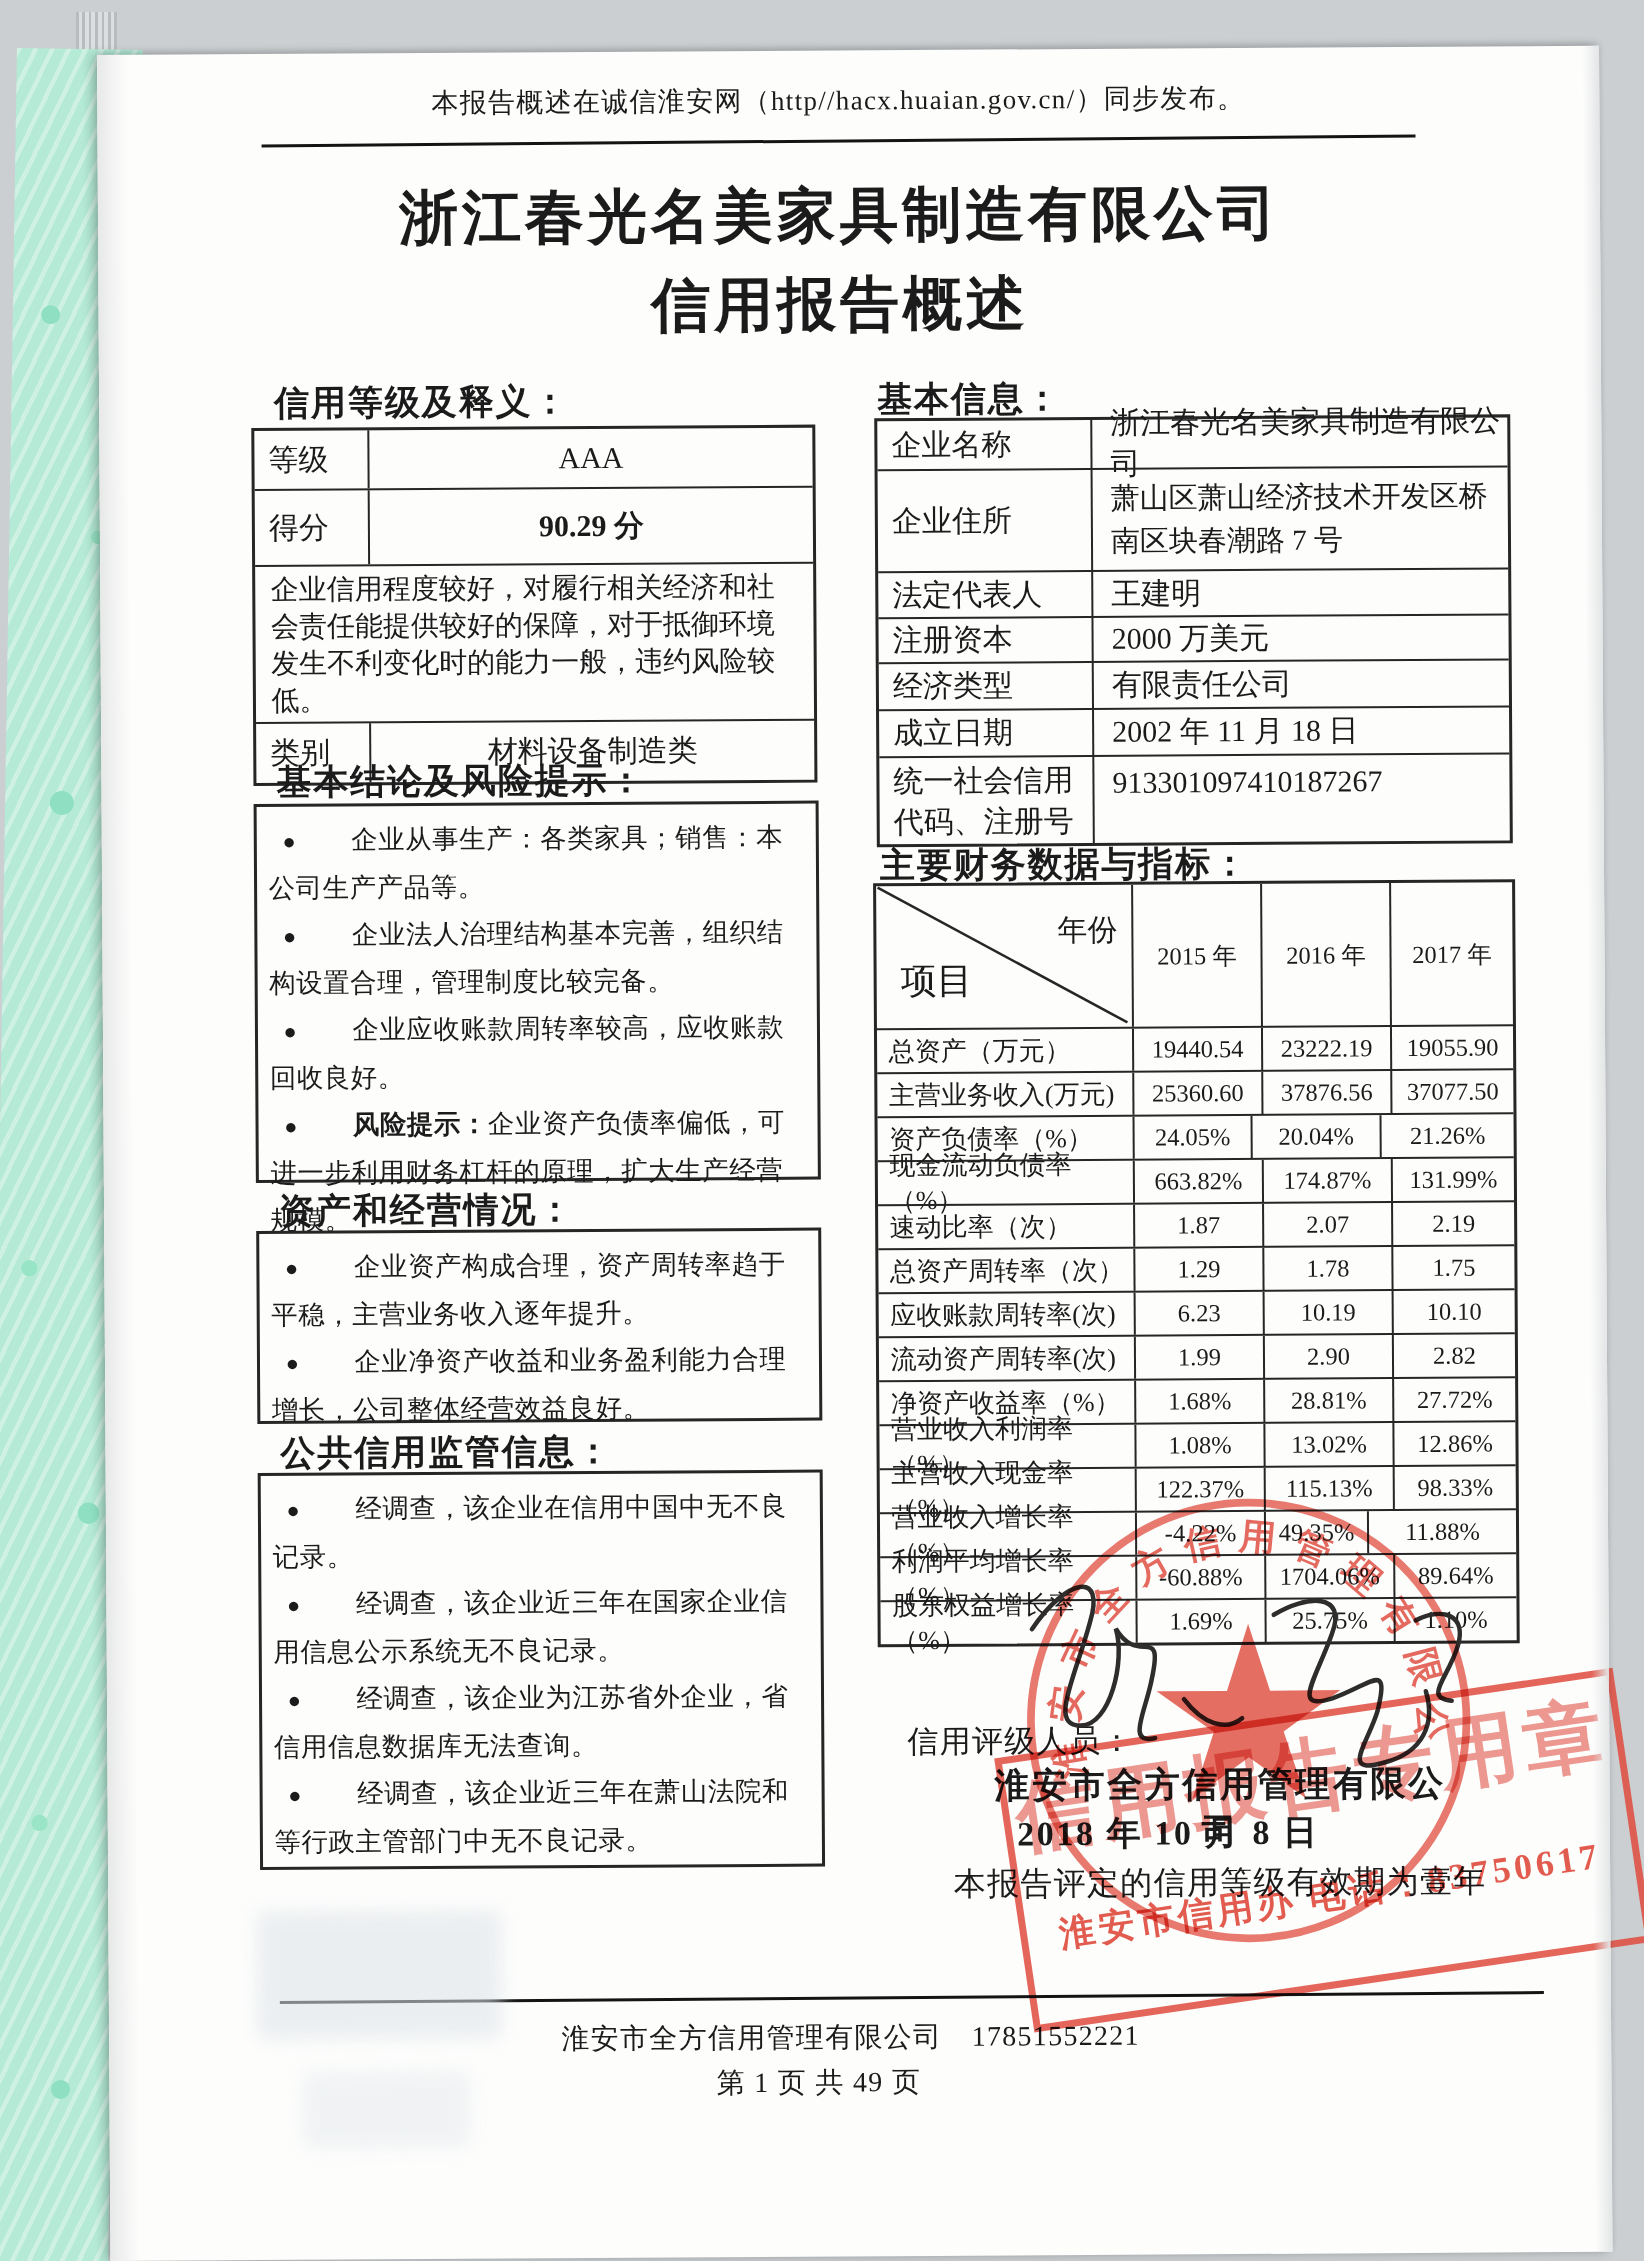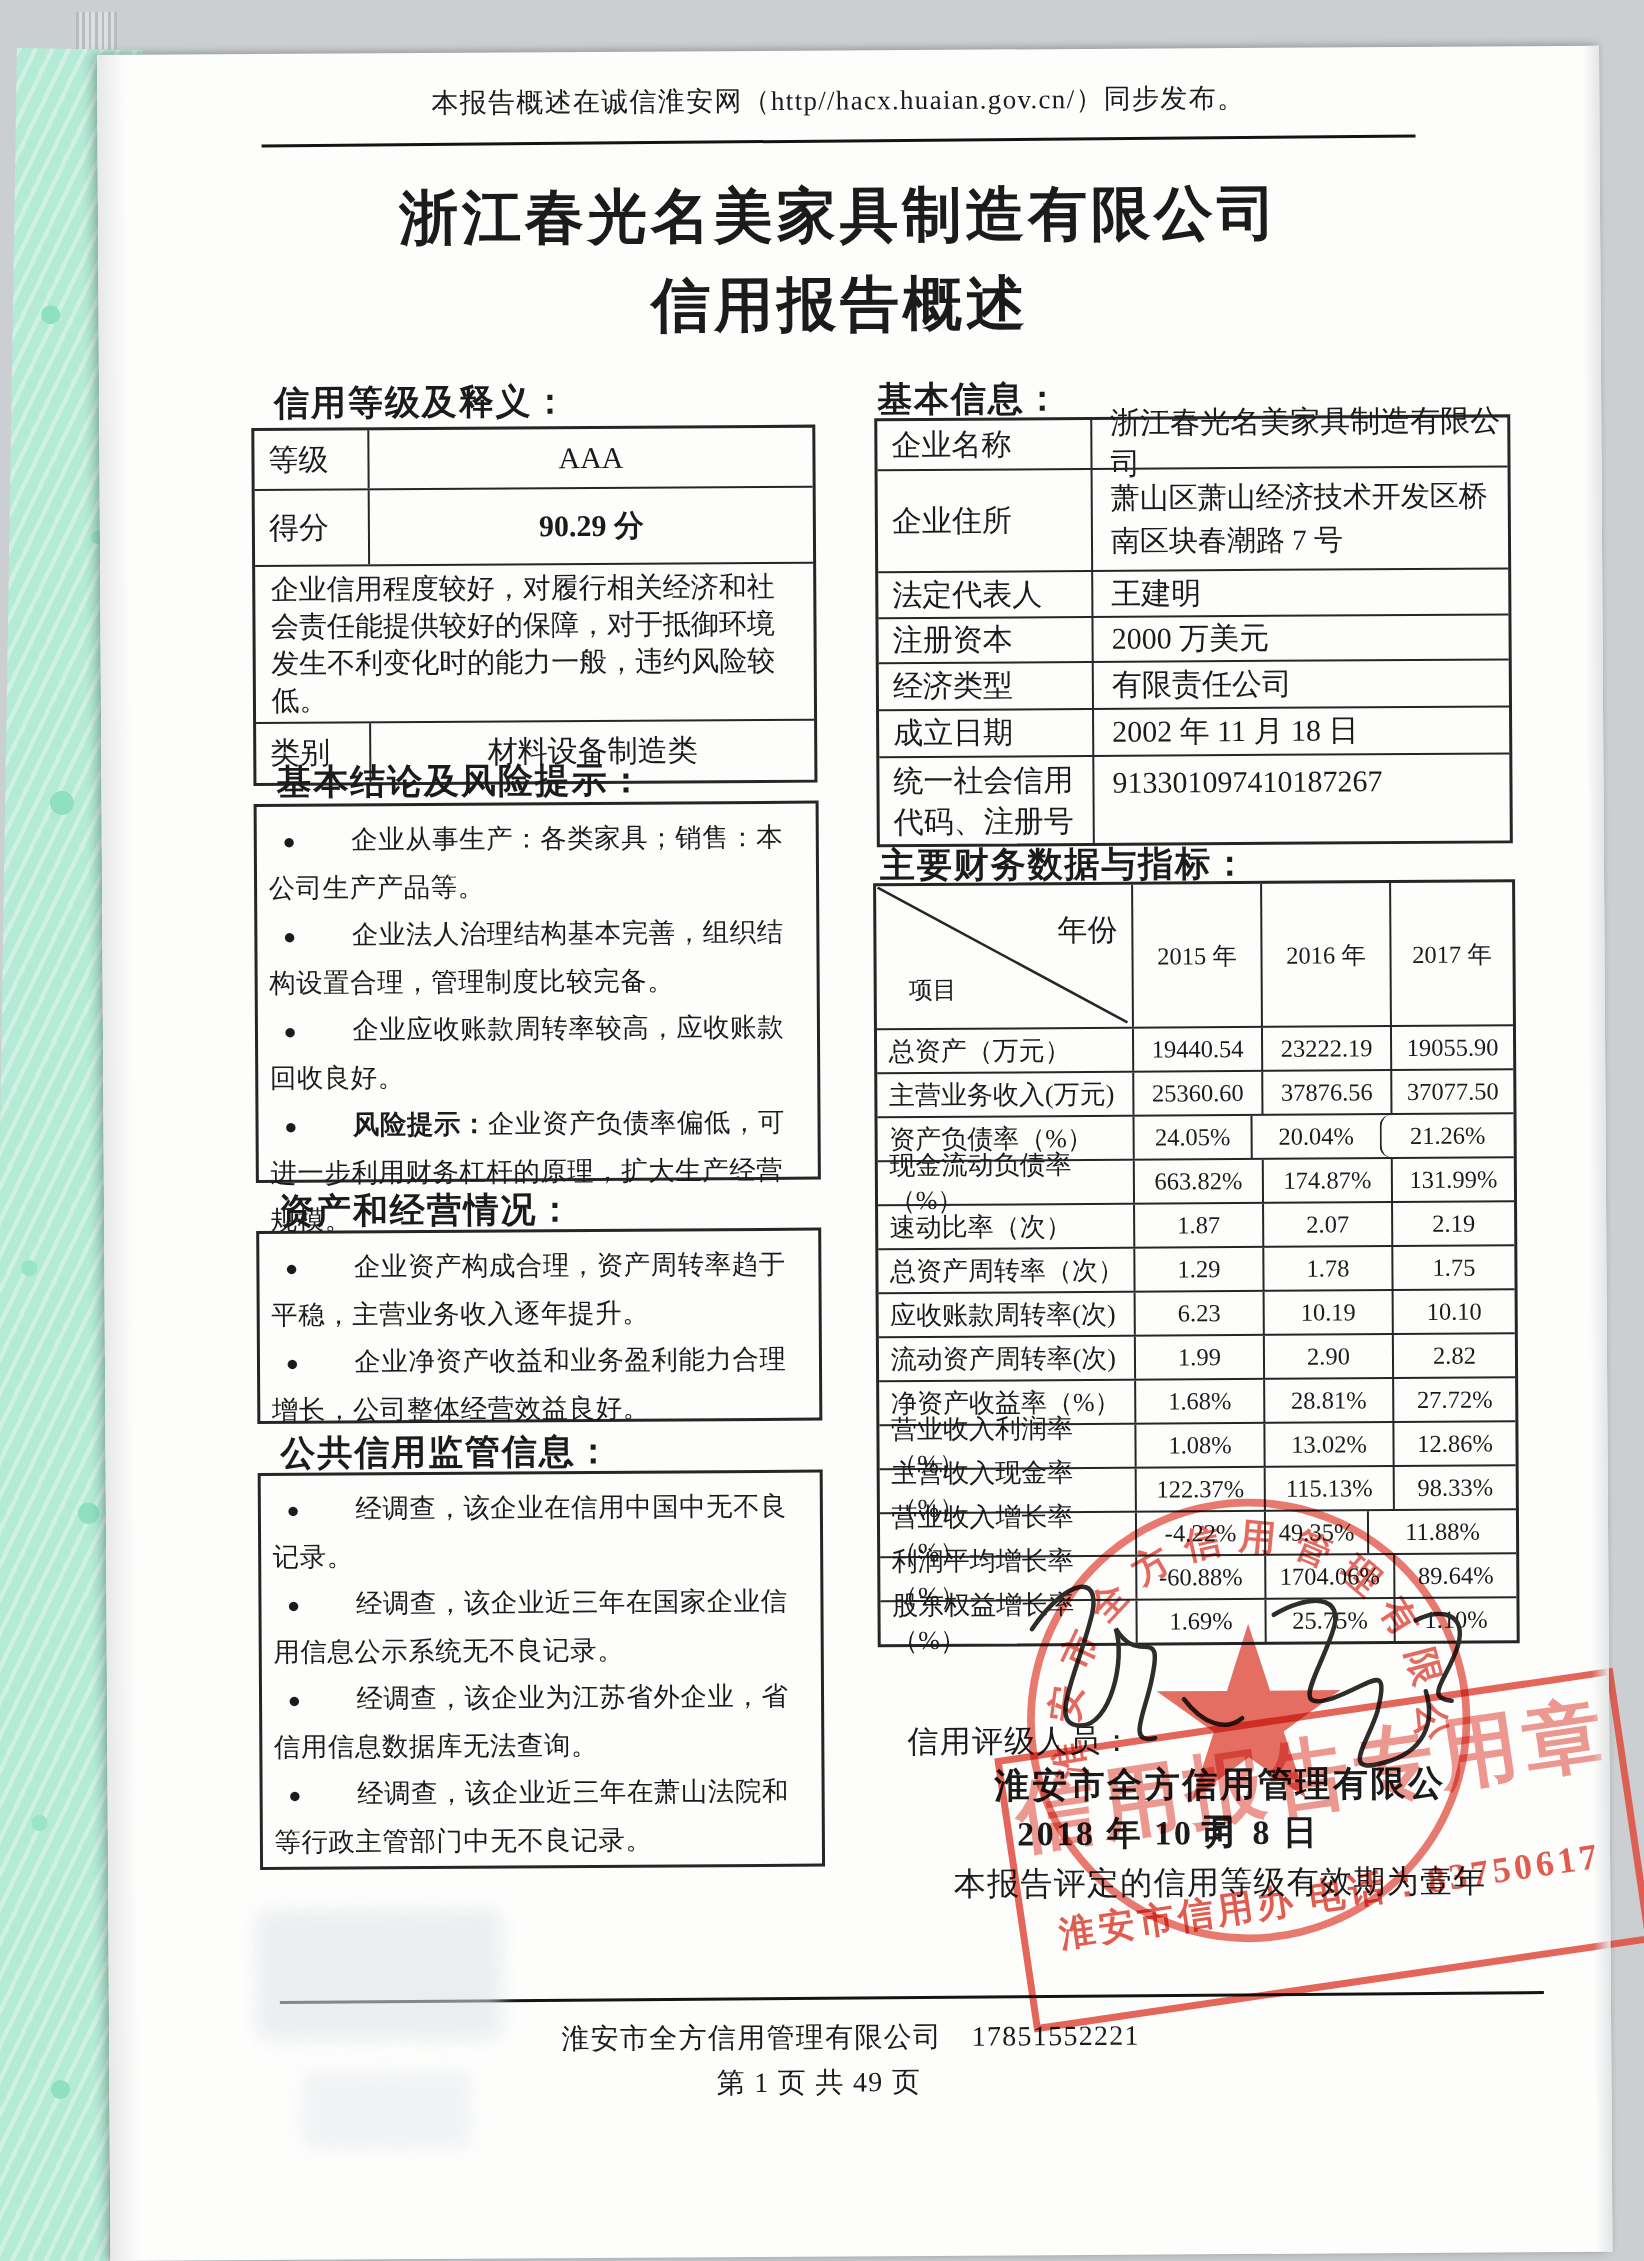--- a/index.html
+++ b/index.html
@@ -49,21 +49,21 @@
   .bullet{font-size:26.4px;line-height:47px;text-indent:14px;letter-spacing:0.6px;}
   .dot{margin-right:55px;font-size:22px;}
   .bp{font-weight:bold;}
   
   .fin .td{font-size:24.5px;}
   .fin .lblc{justify-content:flex-start;padding-left:11.6px;font-size:26px;}
   .yearcell{font-size:30px;}
   .corner{position:relative;}
   .corner svg{position:absolute;left:0;top:0;}
   .corner .c-top{position:absolute;right:14px;top:24.5px;font-size:30px;}
-  .corner .c-bot{position:absolute;left:32px;bottom:22px;font-size:24px;}
+  .corner .c-bot{position:absolute;left:24px;bottom:22px;font-size:36px;}
   
   .rater{font-size:31px;letter-spacing:1.3px;}
   .company-line{font-size:35px;font-weight:bold;letter-spacing:2.6px;}
   .date-line{font-size:34px;font-weight:bold;letter-spacing:2.6px;}
   .valid-line{font-size:32px;letter-spacing:1.3px;}
   .footer-line{font-size:28px;letter-spacing:1.3px;}
   
   .stamp-layer{mix-blend-mode:multiply;}
   .rect-stamp{border:7.7px solid rgba(224,70,56,.82);box-sizing:border-box;
     transform:rotate(-8deg);display:flex;flex-direction:column;align-items:center;}
@@ -187,21 +187,21 @@
       <div class="tr" style="height:44px;">
         <div class="td lblc" style="width:255px;">主营业务收入(万元)</div>
         <div class="td" style="width:129px;">25360.60</div>
         <div class="td" style="width:129px;">37876.56</div>
         <div class="td" style="flex:1;">37077.50</div>
       </div>
       <div class="tr" style="height:44px;">
         <div class="td lblc" style="width:255px;">资产负债率（%）</div>
         <div class="td" style="width:118px;">24.05%</div>
         <div class="td" style="width:129px;">20.04%</div>
-        <div class="td" style="flex:1;border-radius:11px;">21.26%</div>
+        <div class="td" style="flex:1;">21.26%</div>
       </div>
       <div class="tr" style="height:44px;">
         <div class="td lblc" style="width:255px;">现金流动负债率（%）</div>
         <div class="td" style="width:129px;">663.82%</div>
         <div class="td" style="width:129px;">174.87%</div>
         <div class="td" style="flex:1;">131.99%</div>
       </div>
       <div class="tr" style="height:44px;">
         <div class="td lblc" style="width:255px;">速动比率（次）</div>
         <div class="td" style="width:129px;">1.87</div>

